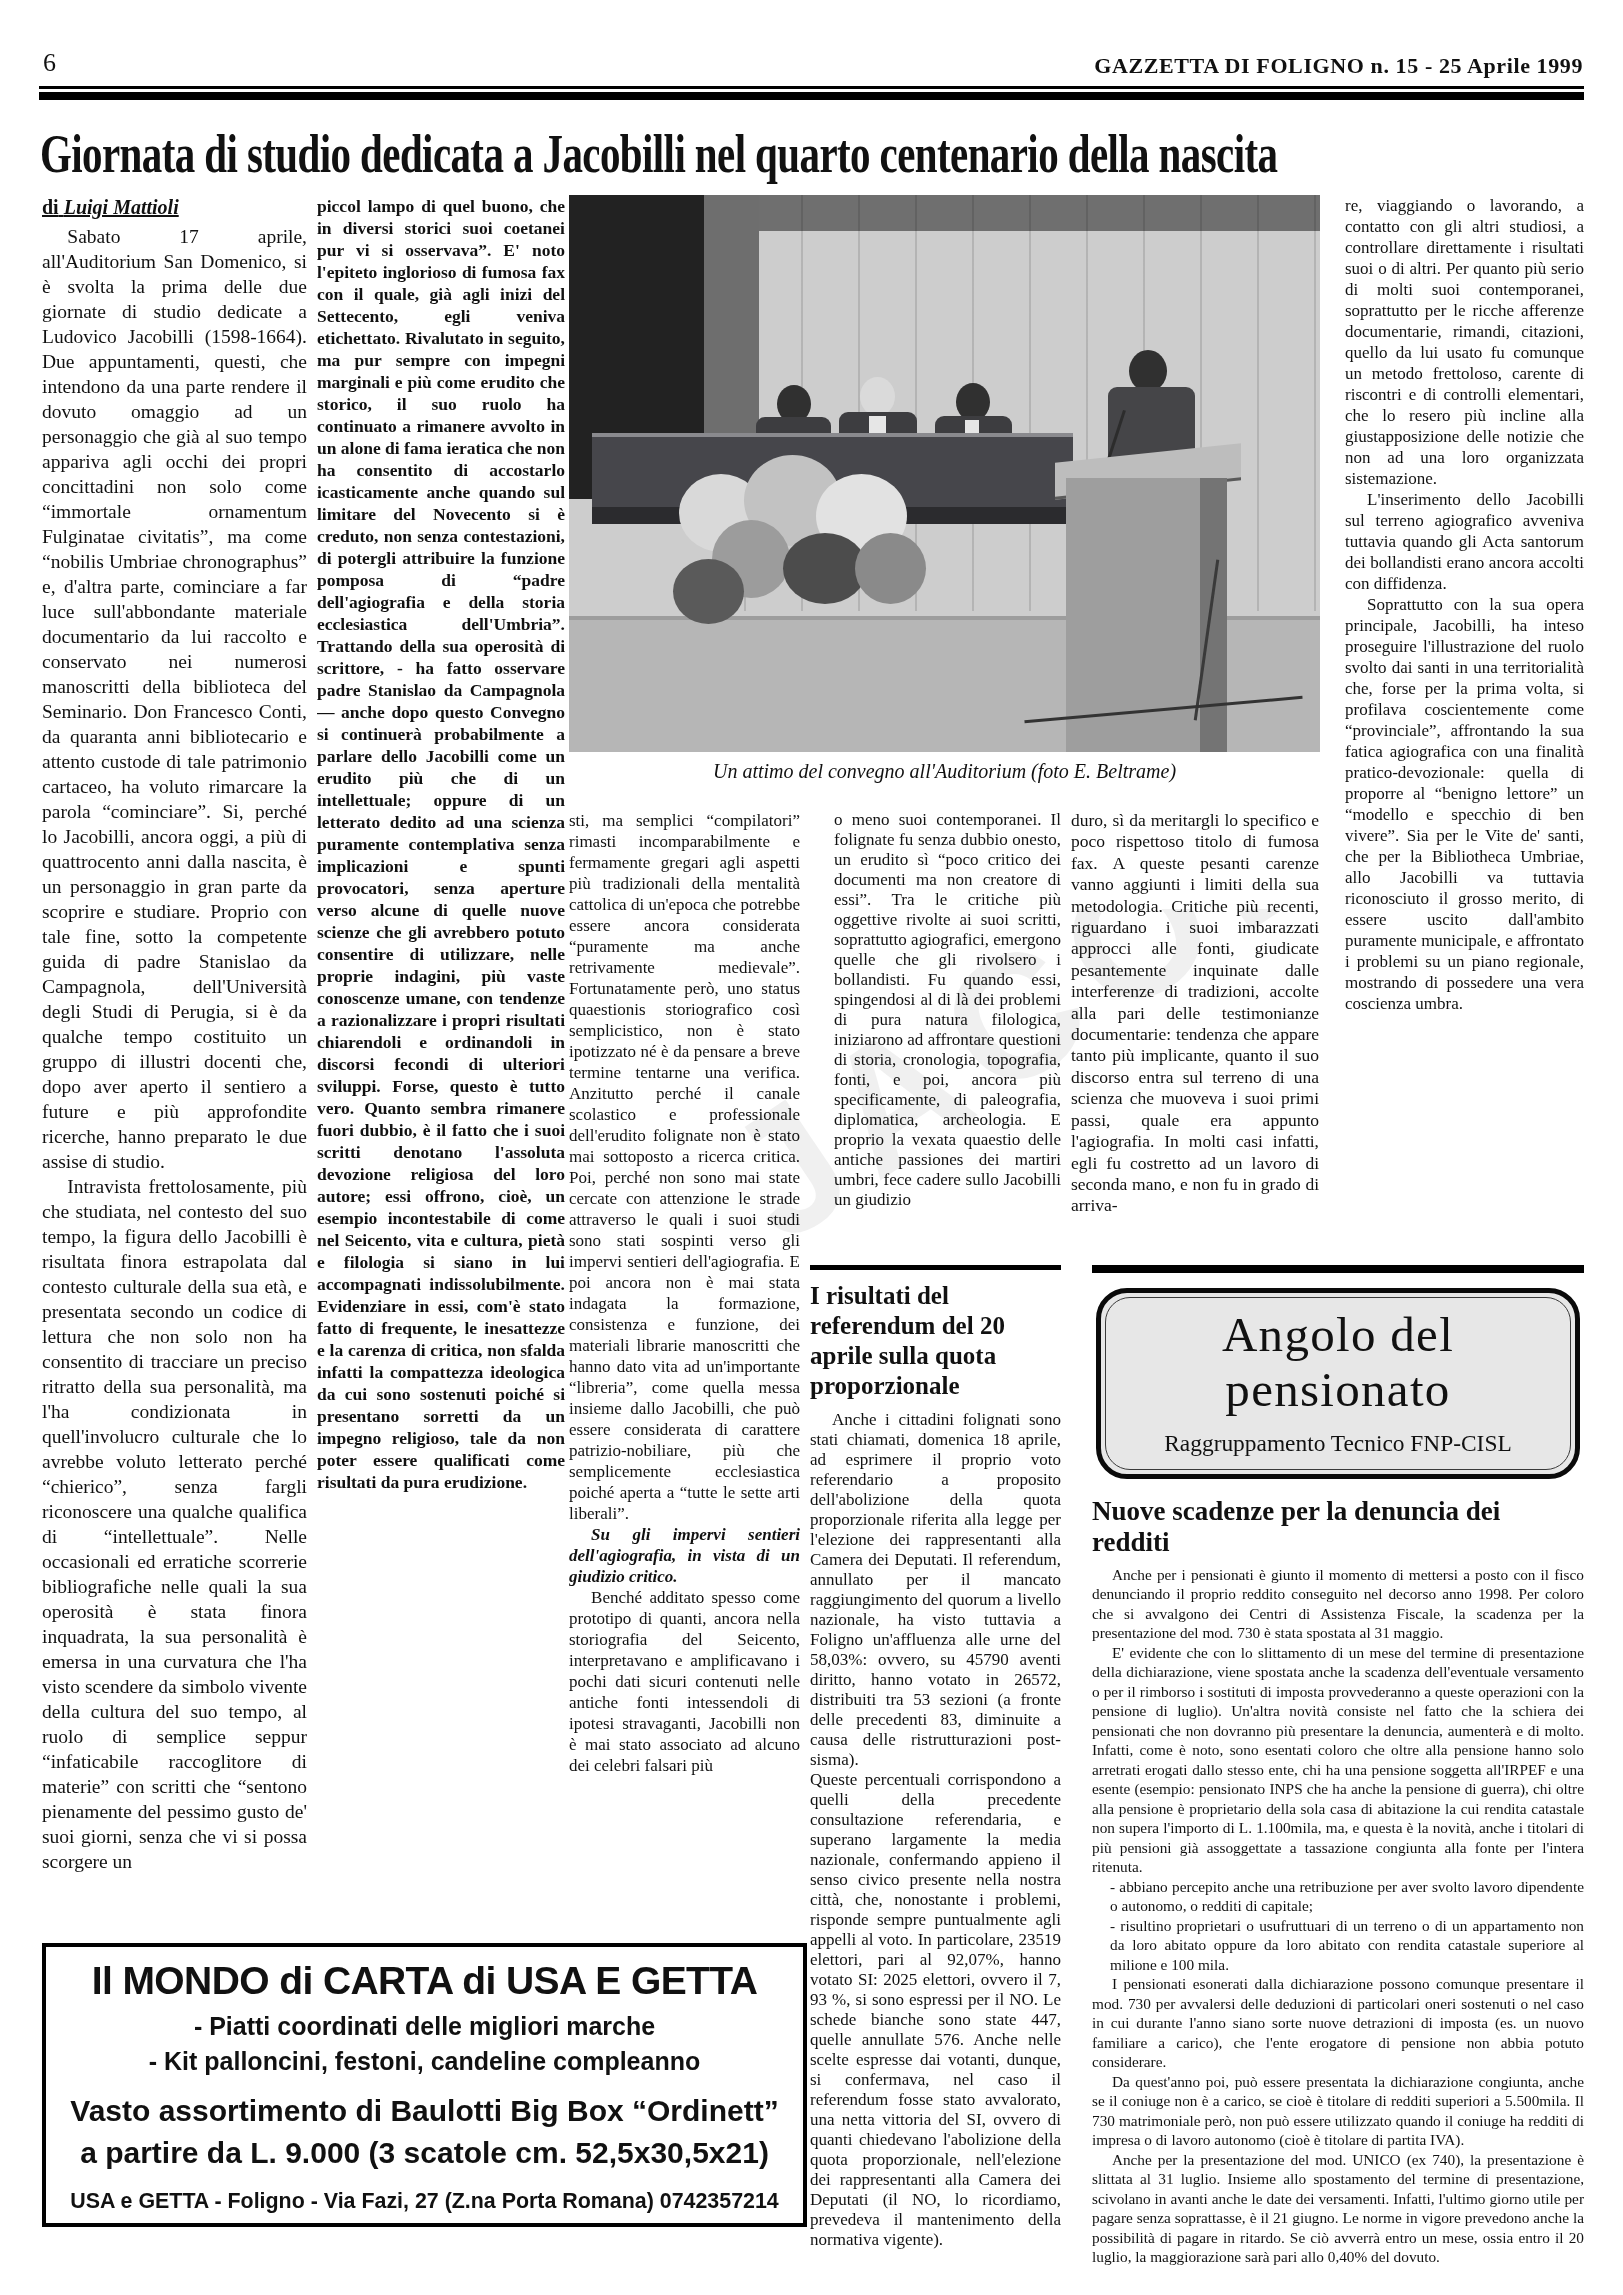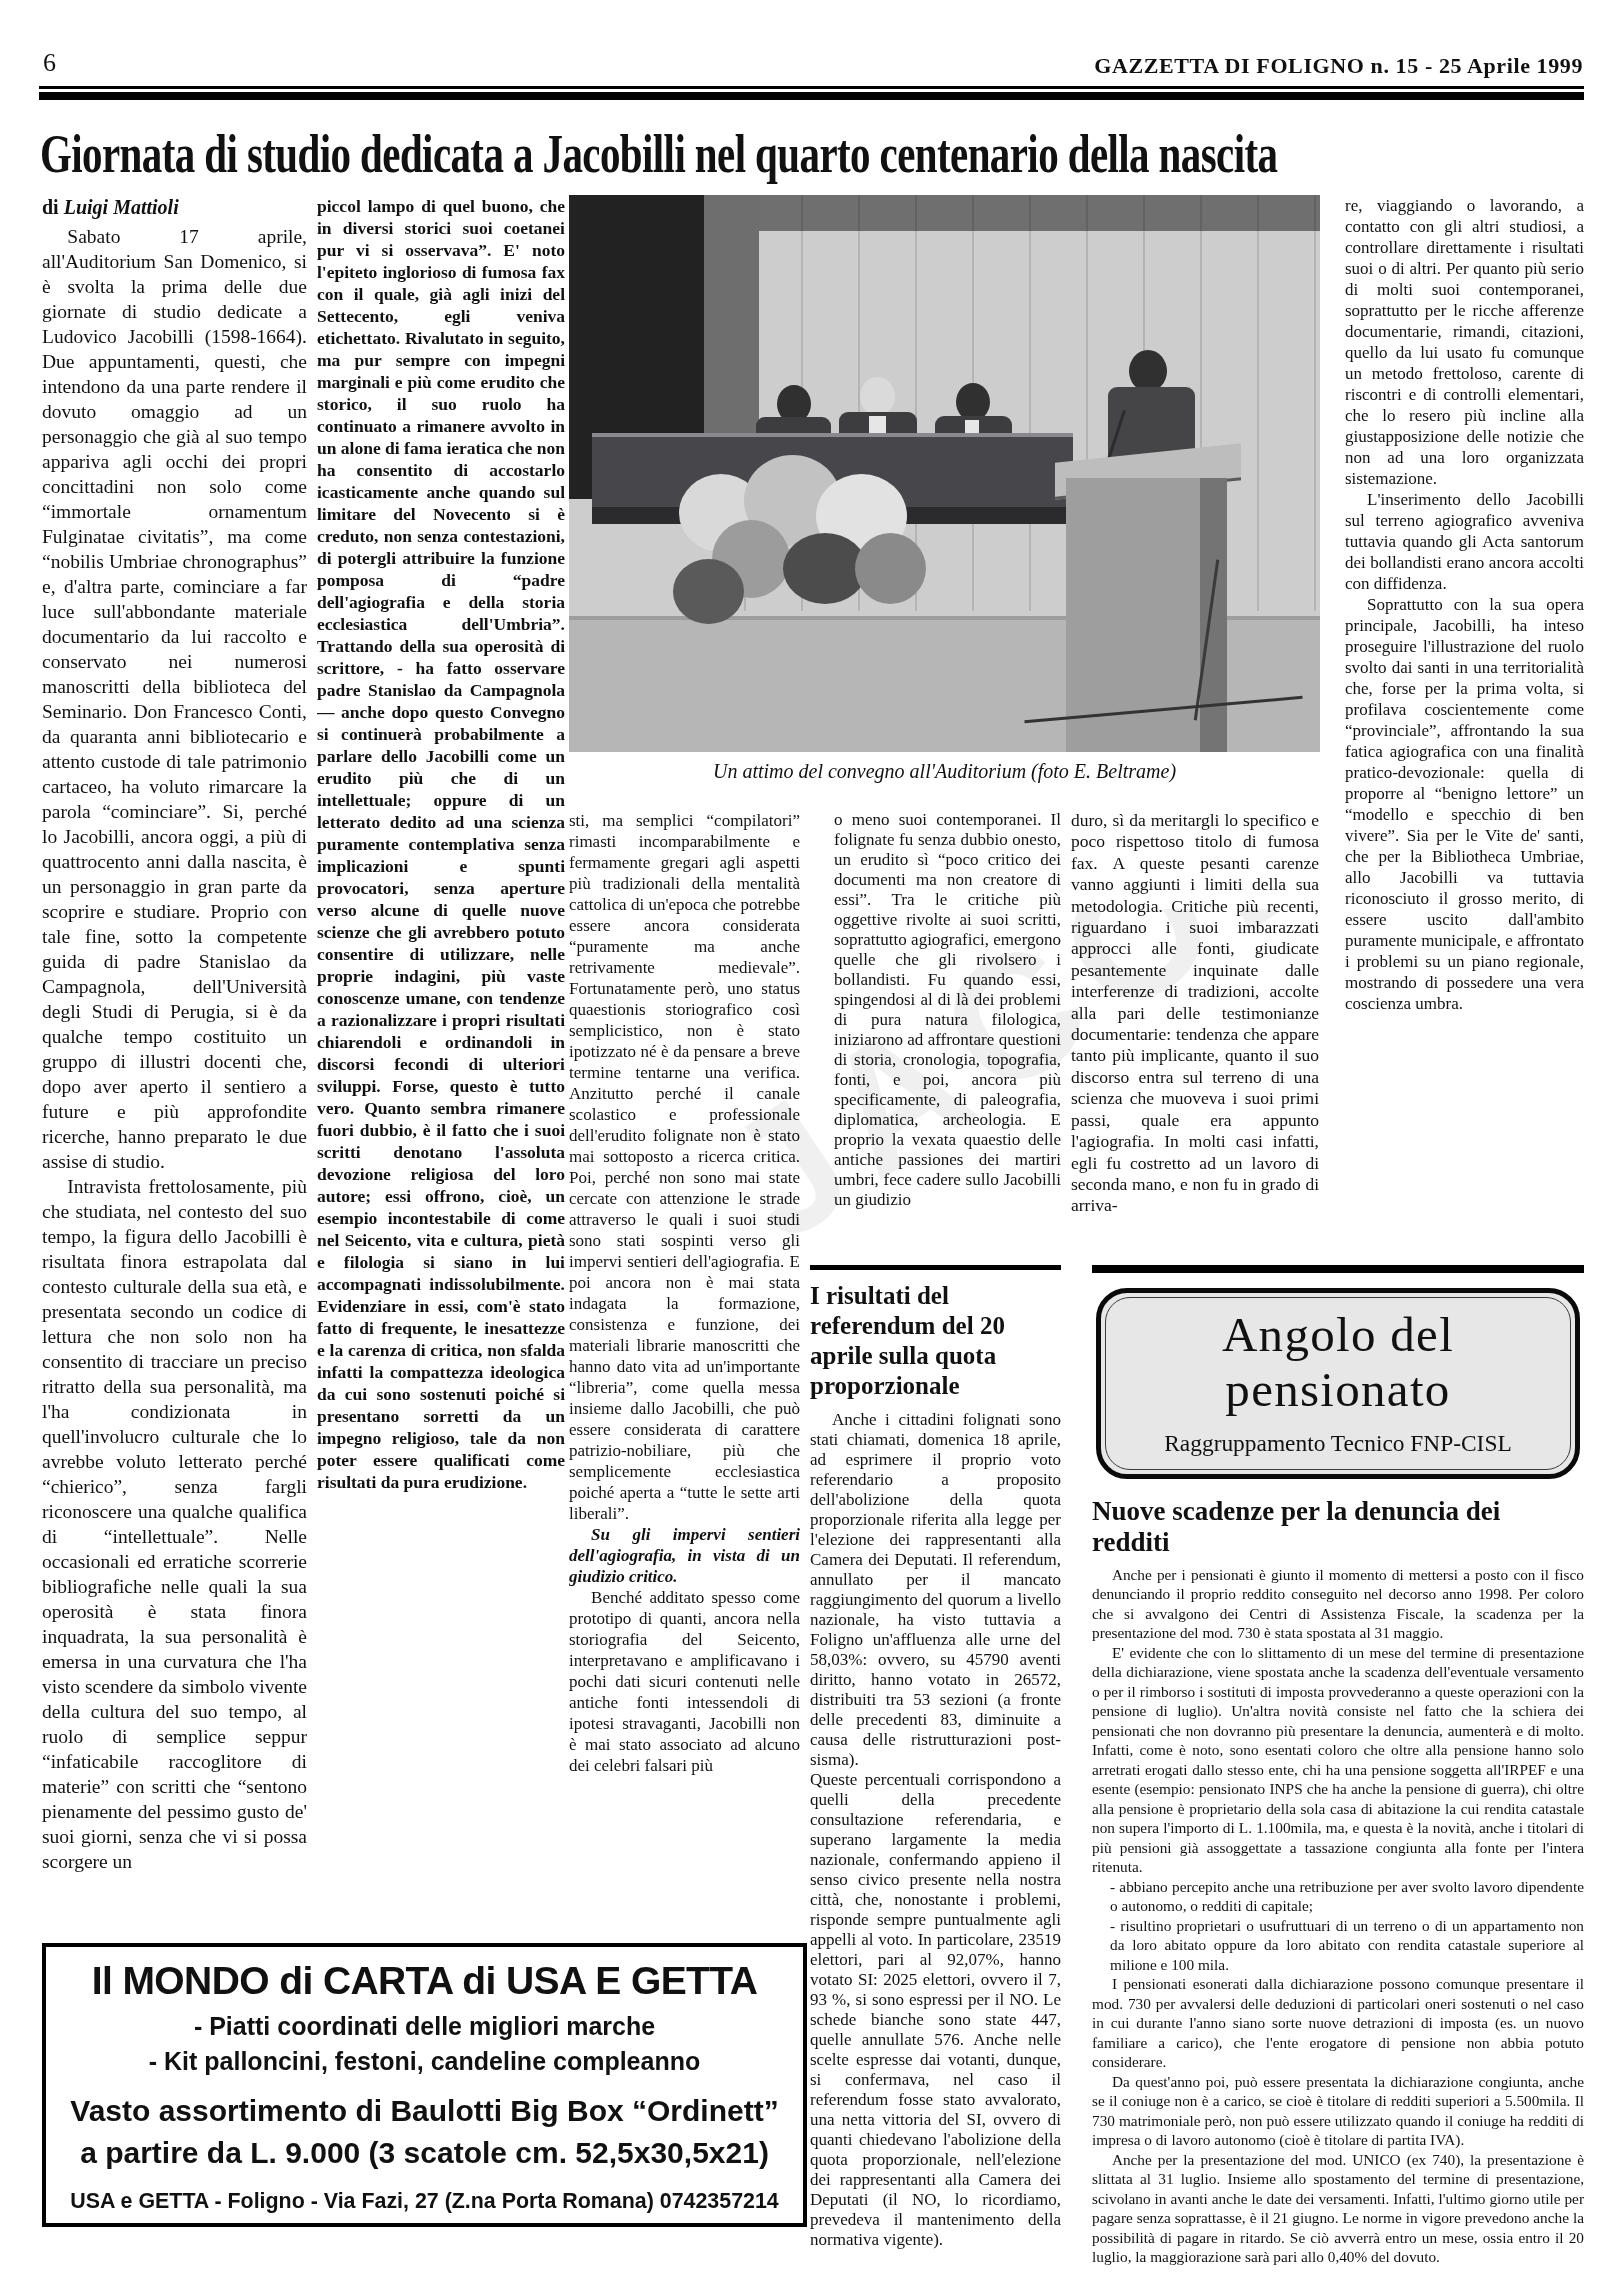--- a/index.html
+++ b/index.html
@@ -13,21 +13,21 @@
   .head-rule2{position:absolute;left:39px;top:92px;width:1545px;height:8.4px;background:#000;}
 
   
   .headline{position:absolute;left:40px;top:121px;width:1545px;font-size:41px;font-weight:bold;
             letter-spacing:-0.6px;white-space:nowrap;transform:scaleY(1.35);transform-origin:left top;}
 
   
   .col{position:absolute;text-align:justify;overflow:hidden;z-index:2;}
   .col p{margin:0;text-indent:1.3em;}
   .col p.cont{text-indent:0;}
-  .byline{font-weight:bold;font-size:20px;text-align:left;margin:0 0 3.9px 0;}
+  .byline{font-weight:bold;font-size:20px;text-align:left;margin:0 0 3.9px 0;text-decoration:underline;}
   .byline .bn{font-style:italic;}
   .c1{left:42px;top:195px;width:265px;height:1732px;font-size:19.5px;line-height:25px;}
   .c2{left:317px;top:195px;width:248px;height:1732px;font-size:17.5px;line-height:22px;font-weight:bold;}
   .c3{left:569px;top:810px;width:231px;height:1134px;font-size:17px;line-height:21px;}
   .c4{left:810px;top:810px;width:251px;height:1468px;font-size:17px;line-height:20px;}
   .c5{left:1071px;top:810px;width:248px;height:456px;font-size:17.5px;line-height:21.4px;}
   .c6{left:1345px;top:195px;width:239px;height:1066px;font-size:17px;line-height:21px;}
   .intro-it{font-weight:bold;font-style:italic;}
   .c4 .jac-cont{height:448px;overflow:hidden;margin-left:24px;}
   .ref-rule{height:5.8px;background:#000;margin:6.5px 0 10.4px 0;}

